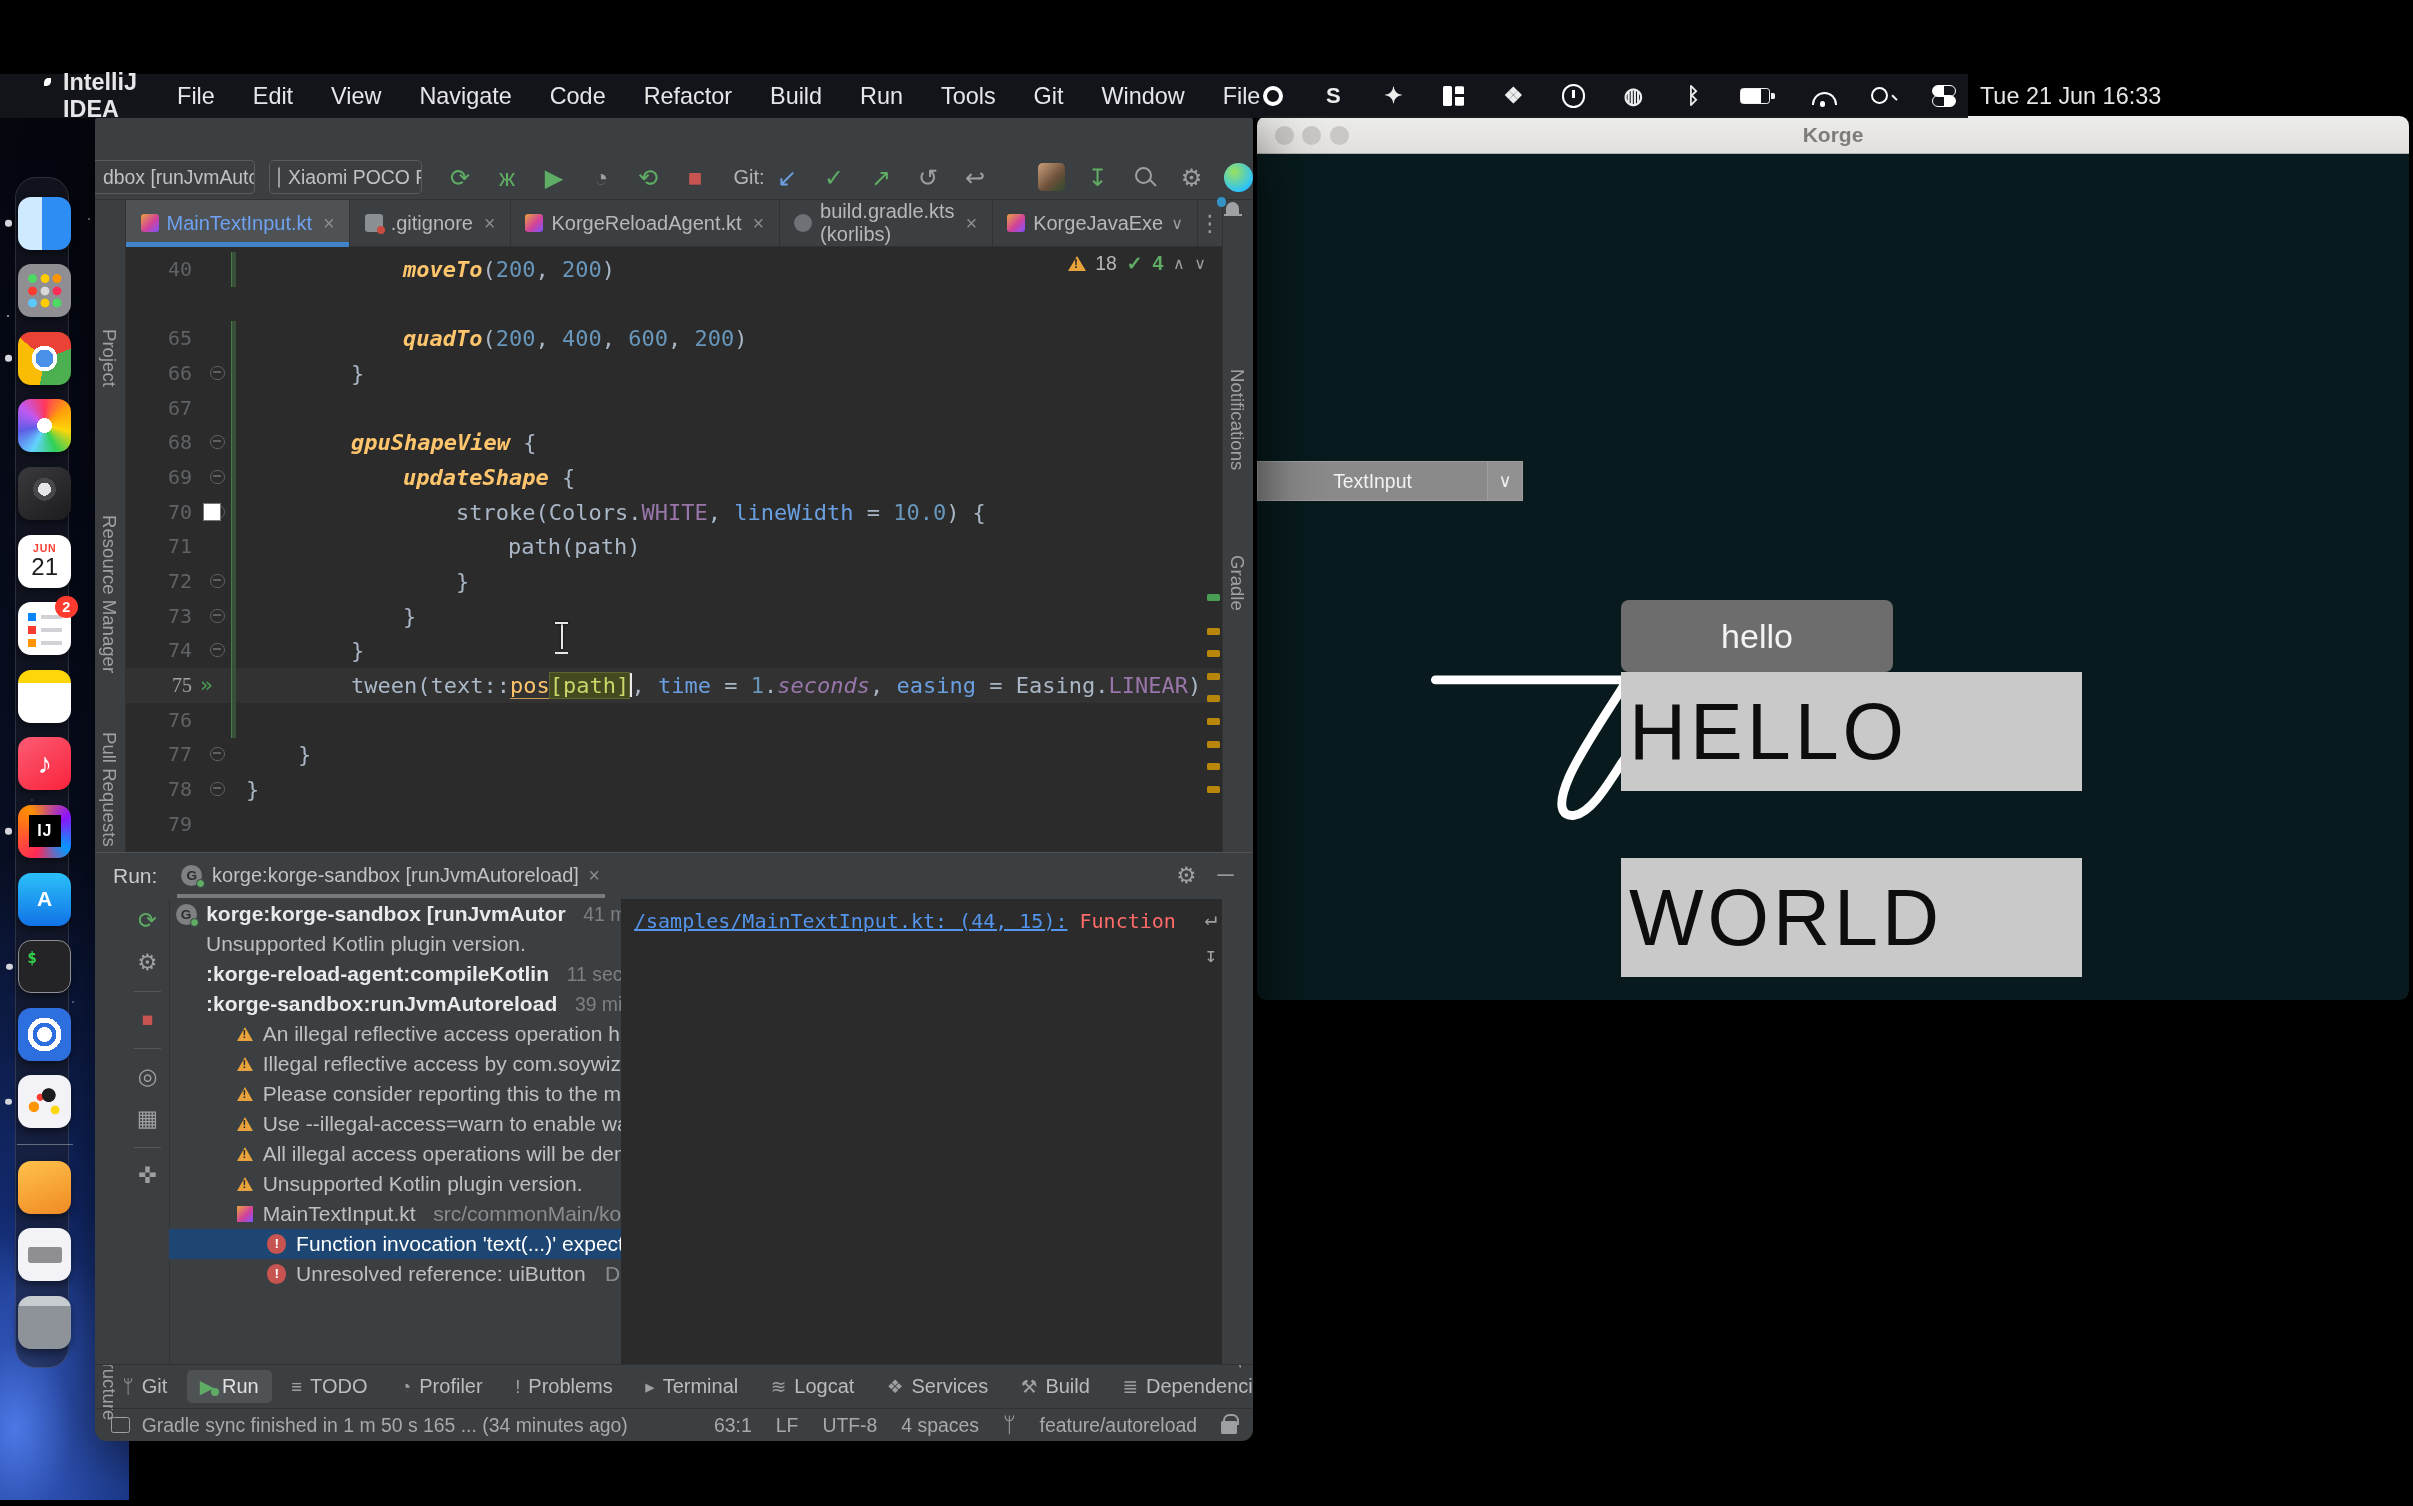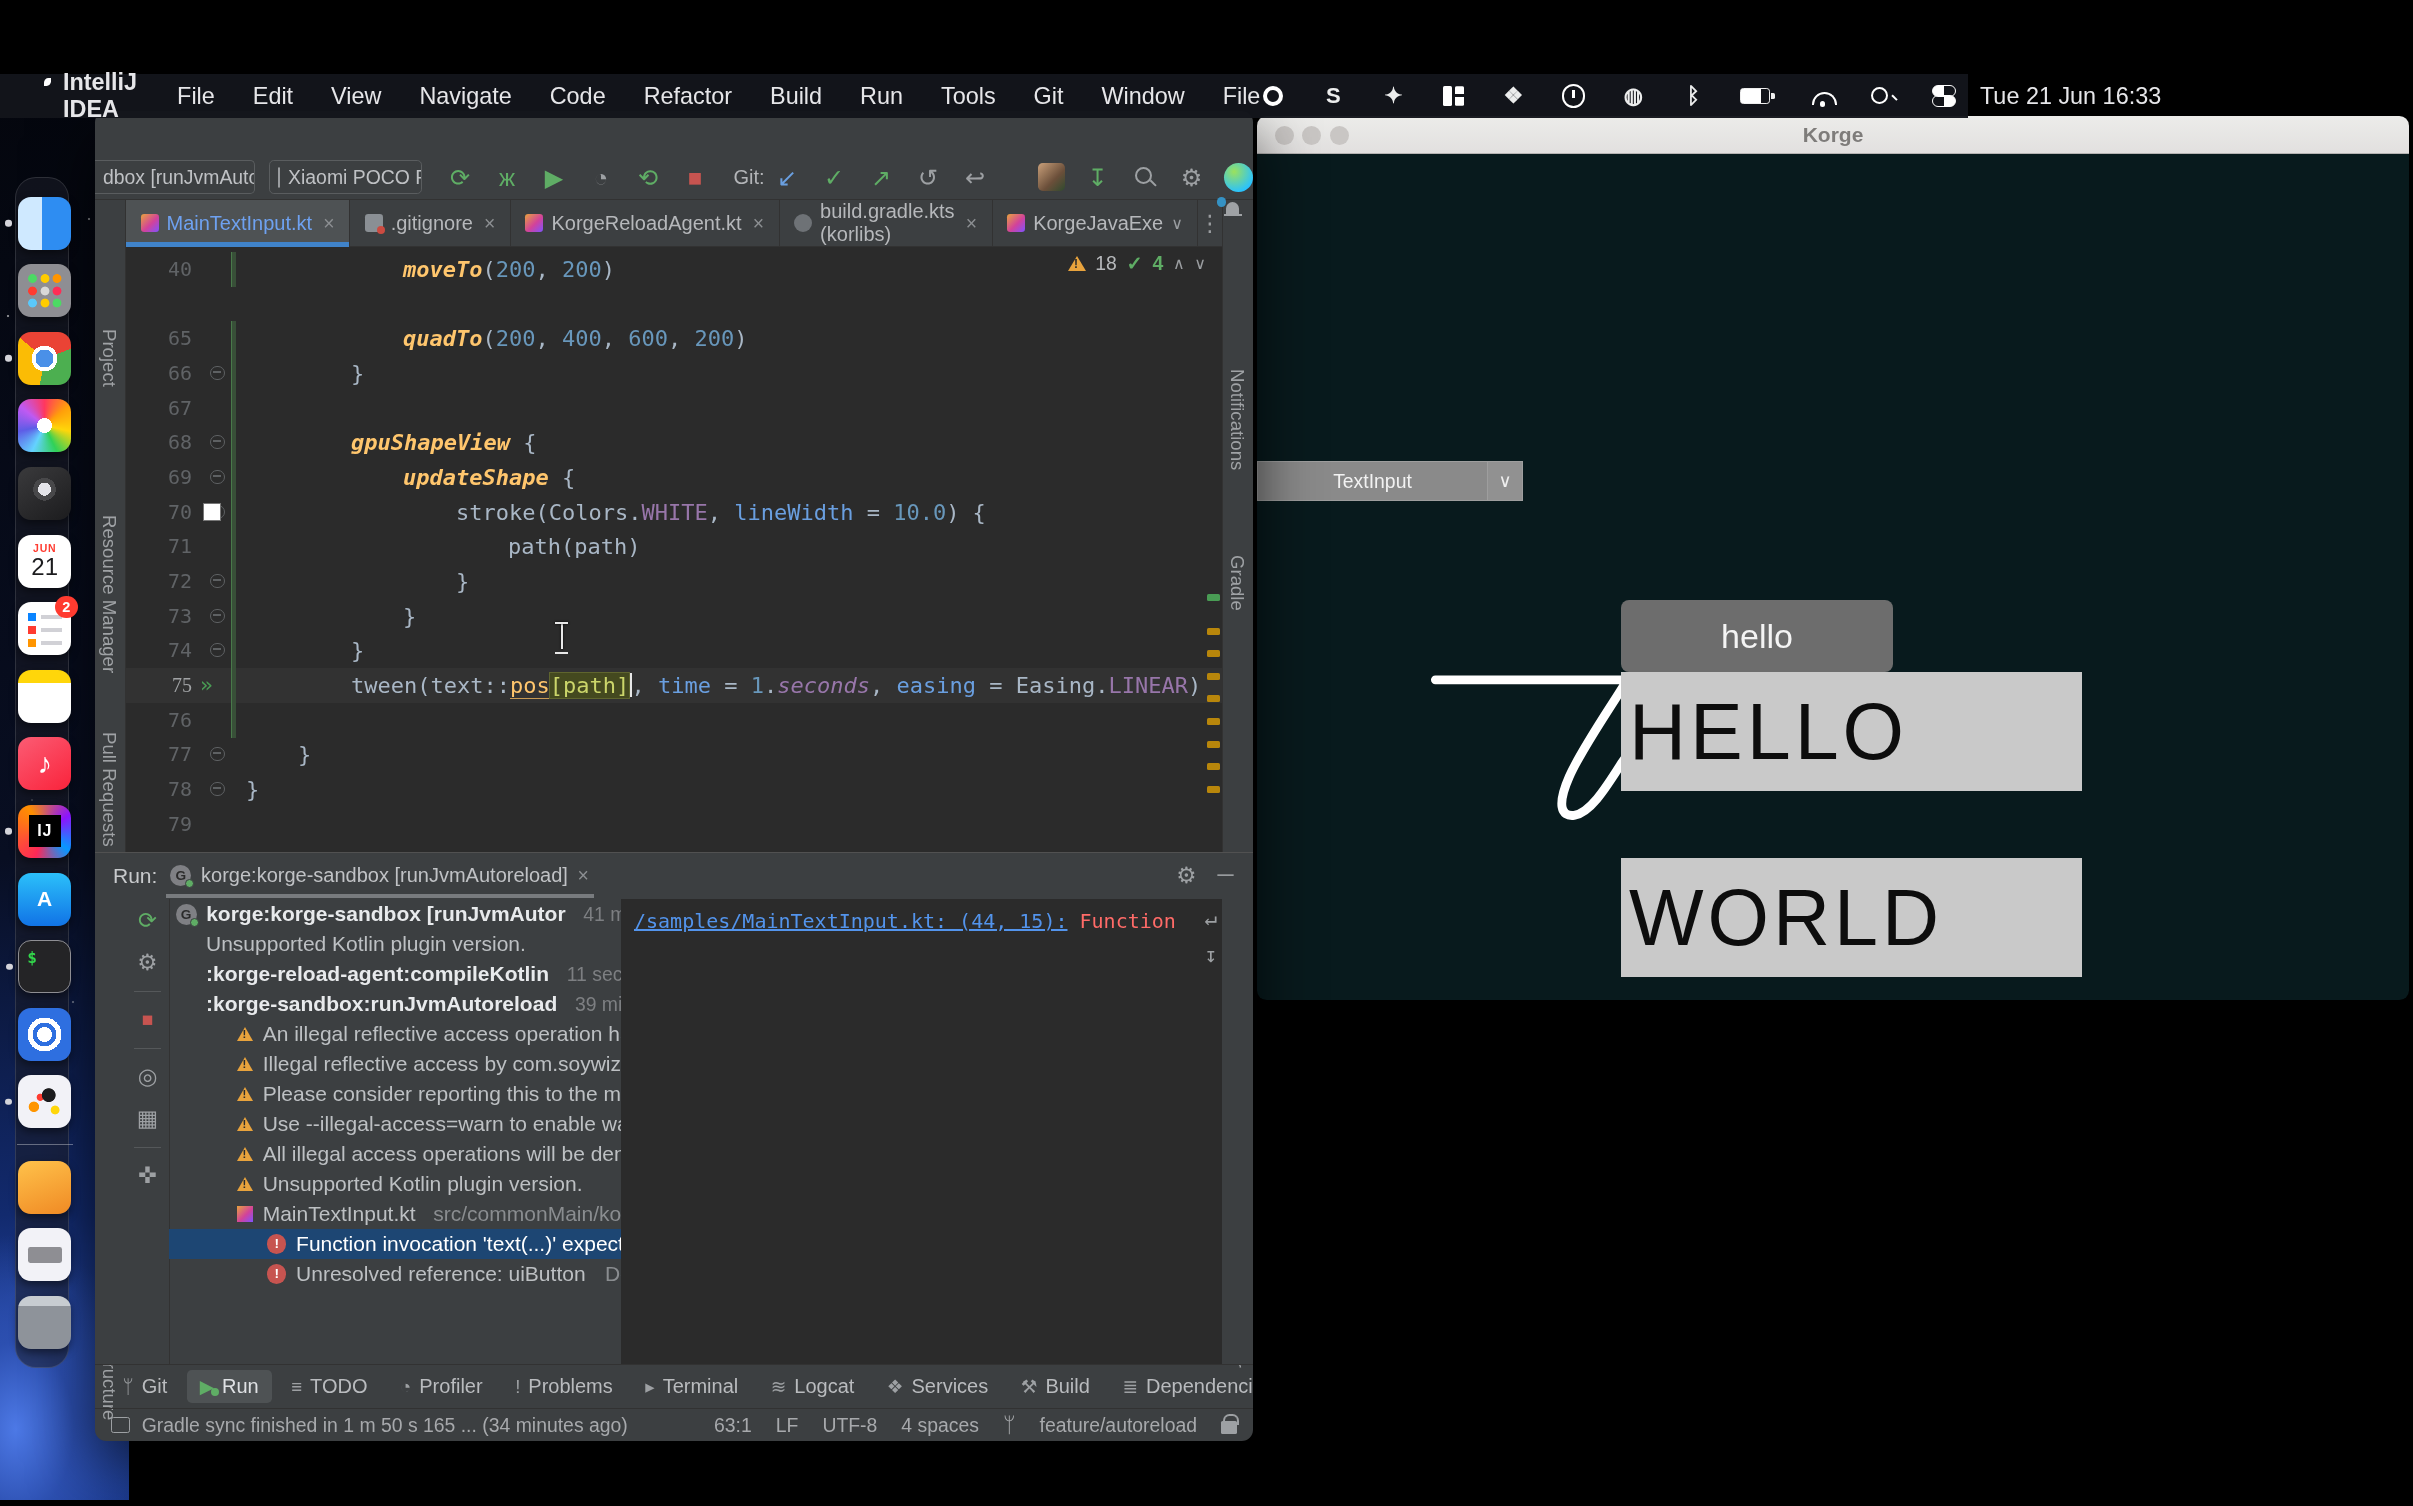--- a/index.html
+++ b/index.html
@@ -157,21 +157,21 @@
   .ic-warn::after { content:"!"; position:absolute; left:-2.4px; top:0.8px; font-size:12px; color:#2b2b2b; font-weight:700; }
   .insp-ok { color:#5fad65; font-weight:700; }
   .insp-chev { color:#9a9da0; font-size:16px; }
   .smark { position:absolute; width:13px; height:6.5px; right:1.6px; border-radius:1.6px; }
   .ibeam { position:absolute; width:18px; height:32px; z-index:9; }
   .ibeam::before { content:""; position:absolute; left:8px; top:3.2px; bottom:3.2px; width:2.4px; background:#e8e8e8; box-shadow:0 0 2.4px #000; }
   .ibeam::after { content:""; position:absolute; left:2.4px; top:1.6px; width:13px; height:2.4px; background:#e8e8e8; box-shadow:0 30px 0 #e8e8e8, 0 0 2.4px #000; }
 
   
   .runpanel { position:absolute; left:0; top:741px; right:0; height:512px; background:#3c3f41; border-top:0.8px solid #515151; }
-  .run-header { position:absolute; left:0; top:0; right:0; height:45px; display:flex; align-items:center; padding-left:18px; gap:13px; }
+  .run-header { position:absolute; left:0; top:0; right:0; height:45px; display:flex; align-items:center; padding-left:18px; gap:24px; }
   .run-title { color:#c8cacc; font-size:21px; }
   .ic-gradle { width:21px; height:21px; border-radius:50%; background:#7f8084; color:#2b2b2b; font-weight:700; font-size:13.7px;
     display:inline-flex; align-items:center; justify-content:center; position:relative; flex:none; }
   .ic-gradle .gdot { position:absolute; right:-2.4px; bottom:-2.4px; width:9px; height:9px; border-radius:50%; background:#5fad65; border:1.6px solid #3c3f41; }
   .run-tab { display:flex; align-items:center; gap:9.7px; color:#c0c2c5; font-size:20px; position:relative; height:100%; }
   .run-tab::after { content:""; position:absolute; left:-4.8px; right:-4.8px; bottom:0; height:4px; background:#787b7e; }
   .run-tab .x { color:#8c8f92; font-size:19.4px; }
   .run-header-right { margin-left:auto; display:flex; gap:21px; padding-right:19.4px; color:#9da0a3; font-size:22.6px; }
   .run-body { position:absolute; left:0; top:46px; right:0; bottom:0; }
   .run-toolcol { position:absolute; left:31px; top:0; width:44px; bottom:0; border-right:0.8px solid #323232; display:flex; flex-direction:column; align-items:center; padding-top:8px; gap:14.5px; }

